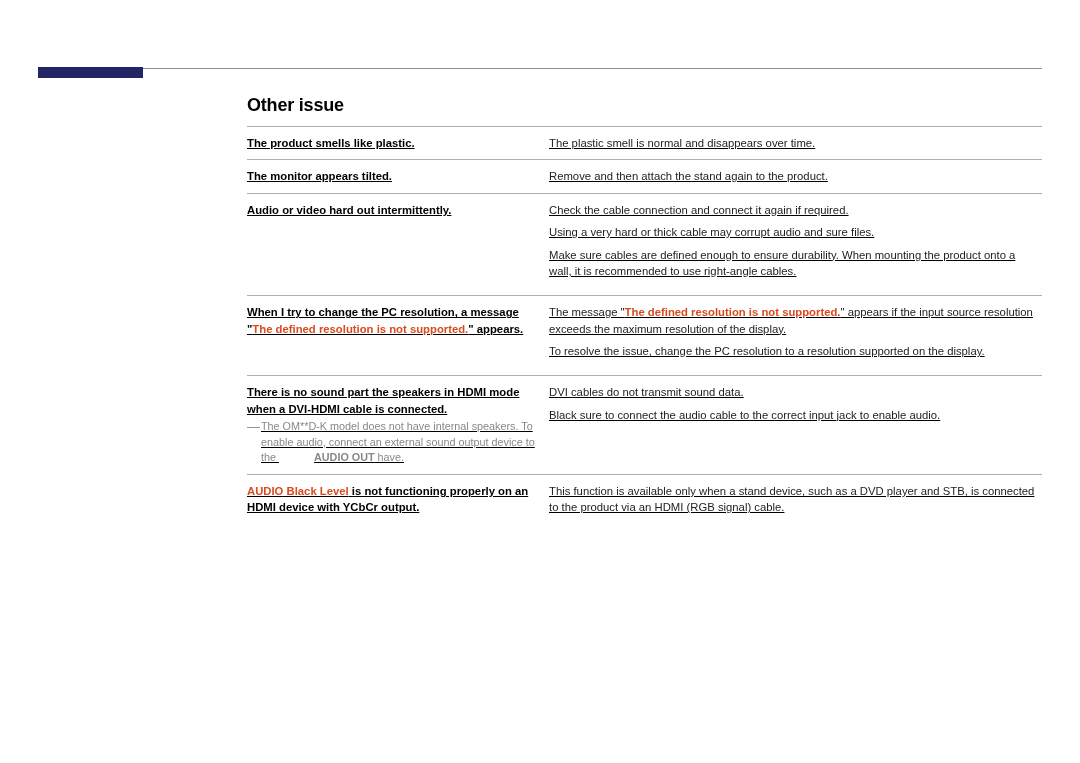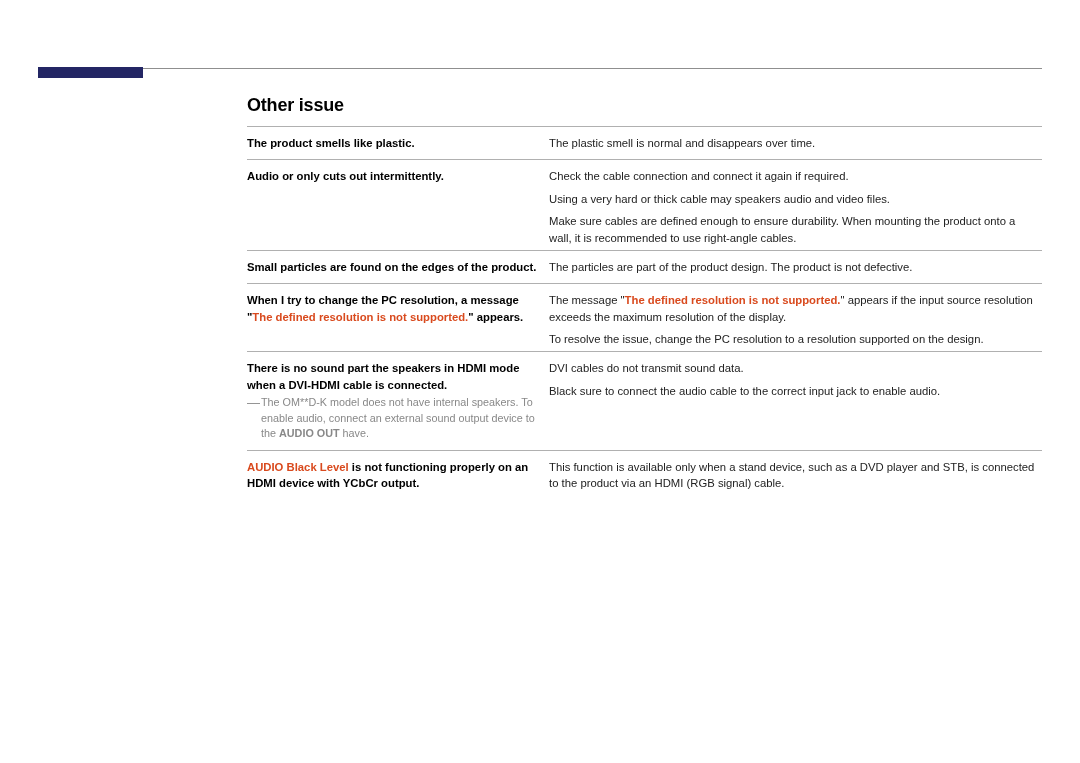--- a/index.html
+++ b/index.html
@@ -13,40 +13,40 @@
     top: 95px;
     width: 795px;
   }
   .section-title {
     font-size: 18px;
     font-weight: 700;
     color: #000;
     margin-bottom: 10px;
     letter-spacing: -0.2px;
   }
-  .issue-table { width: 100%; border-collapse: collapse; }
+  .issue-table { width: 100%; border-collapse: collapse; text-decoration: underline; }
   .issue-table tr { border-top: 1px solid #b0b0b0; }
   .issue-table td { vertical-align: top; padding: 8px 6px 8px 0; font-size: 11.3px; line-height: 1.45; }
   .issue-table td.left { width: 302px; font-weight: 700; color: #000; padding-right: 12px; }
   .issue-table td.right { color: #222; font-weight: 400; }
   .hl { color: #d94a1e; font-weight: 700; }
   .note {
     font-size: 10.8px;
     color: #888;
     font-weight: 400;
     line-height: 1.45;
     padding-left: 14px;
     position: relative;
     margin-top: 2px;
   }
   .note .dash { position: absolute; left: 0; top: -1px; font-size: 13px; color: #888; }
-  .note .b { font-weight: 700; color: #888; }
+  .note .b { font-weight: 700; color: #888; margin-left: 35px; }
   .para { margin-bottom: 6px; }
   .para:last-child { margin-bottom: 0; }
-  td.right.multi { padding-bottom: 4px; }
+  td.right.multi { padding-bottom: 16px; }
 </style>
 </head>
 <body>
 
 <div class="page">
   <div class="rule"></div>
   <div class="tab-accent"></div>
 
   <div class="content">
     <div class="section-title">Other issue</div>
@@ -55,43 +55,43 @@
           <tr>
             <td class="left">
               <div><span>The product smells like plastic.</span></div>
             </td>
             <td class="right">
               <div class="para"><span>The plastic smell is normal and disappears over time.</span></div>
             </td>
           </tr>
           <tr>
             <td class="left">
-              <div><span>Audio or only cuts out intermittently.</span></div>
+              <div><span>The monitor appears tilted.</span></div>
             </td>
-            <td class="right multi">
-              <div class="para"><span>Check the cable connection and connect it again if required.</span></div>
-              <div class="para"><span>Using a very hard or thick cable may speakers audio and video files.</span></div>
-              <div class="para"><span>Make sure cables are defined enough to ensure durability. When mounting the product onto a wall, it is recommended to use right-angle cables.</span></div>
+            <td class="right">
+              <div class="para"><span>Remove and then attach the stand again to the product.</span></div>
             </td>
           </tr>
           <tr>
             <td class="left">
-              <div><span>Small particles are found on the edges of the product.</span></div>
+              <div><span>Audio or video hard out intermittently.</span></div>
             </td>
-            <td class="right">
-              <div class="para"><span>The particles are part of the product design. The product is not defective.</span></div>
+            <td class="right multi">
+              <div class="para"><span>Check the cable connection and connect it again if required.</span></div>
+              <div class="para"><span>Using a very hard or thick cable may corrupt audio and sure files.</span></div>
+              <div class="para"><span>Make sure cables are defined enough to ensure durability. When mounting the product onto a wall, it is recommended to use right-angle cables.</span></div>
             </td>
           </tr>
           <tr>
             <td class="left">
               <div><span>When I try to change the PC resolution, a message "</span><span class="hl">The defined resolution is not supported.</span><span>" appears.</span></div>
             </td>
             <td class="right multi">
               <div class="para"><span>The message "</span><span class="hl">The defined resolution is not supported.</span><span>" appears if the input source resolution exceeds the maximum resolution of the display.</span></div>
-              <div class="para"><span>To resolve the issue, change the PC resolution to a resolution supported on the design.</span></div>
+              <div class="para"><span>To resolve the issue, change the PC resolution to a resolution supported on the display.</span></div>
             </td>
           </tr>
           <tr>
             <td class="left">
               <div><span>There is no sound part the speakers in HDMI mode when a DVI-HDMI cable is connected.</span></div>
               <div class="note"><span class="dash">―</span><span>The OM**D-K model does not have internal speakers. To enable audio, connect an external sound output device to the </span><span class="b">AUDIO OUT</span><span> have.</span></div>
             </td>
             <td class="right multi">
               <div class="para"><span>DVI cables do not transmit sound data.</span></div>
               <div class="para"><span>Black sure to connect the audio cable to the correct input jack to enable audio.</span></div>

